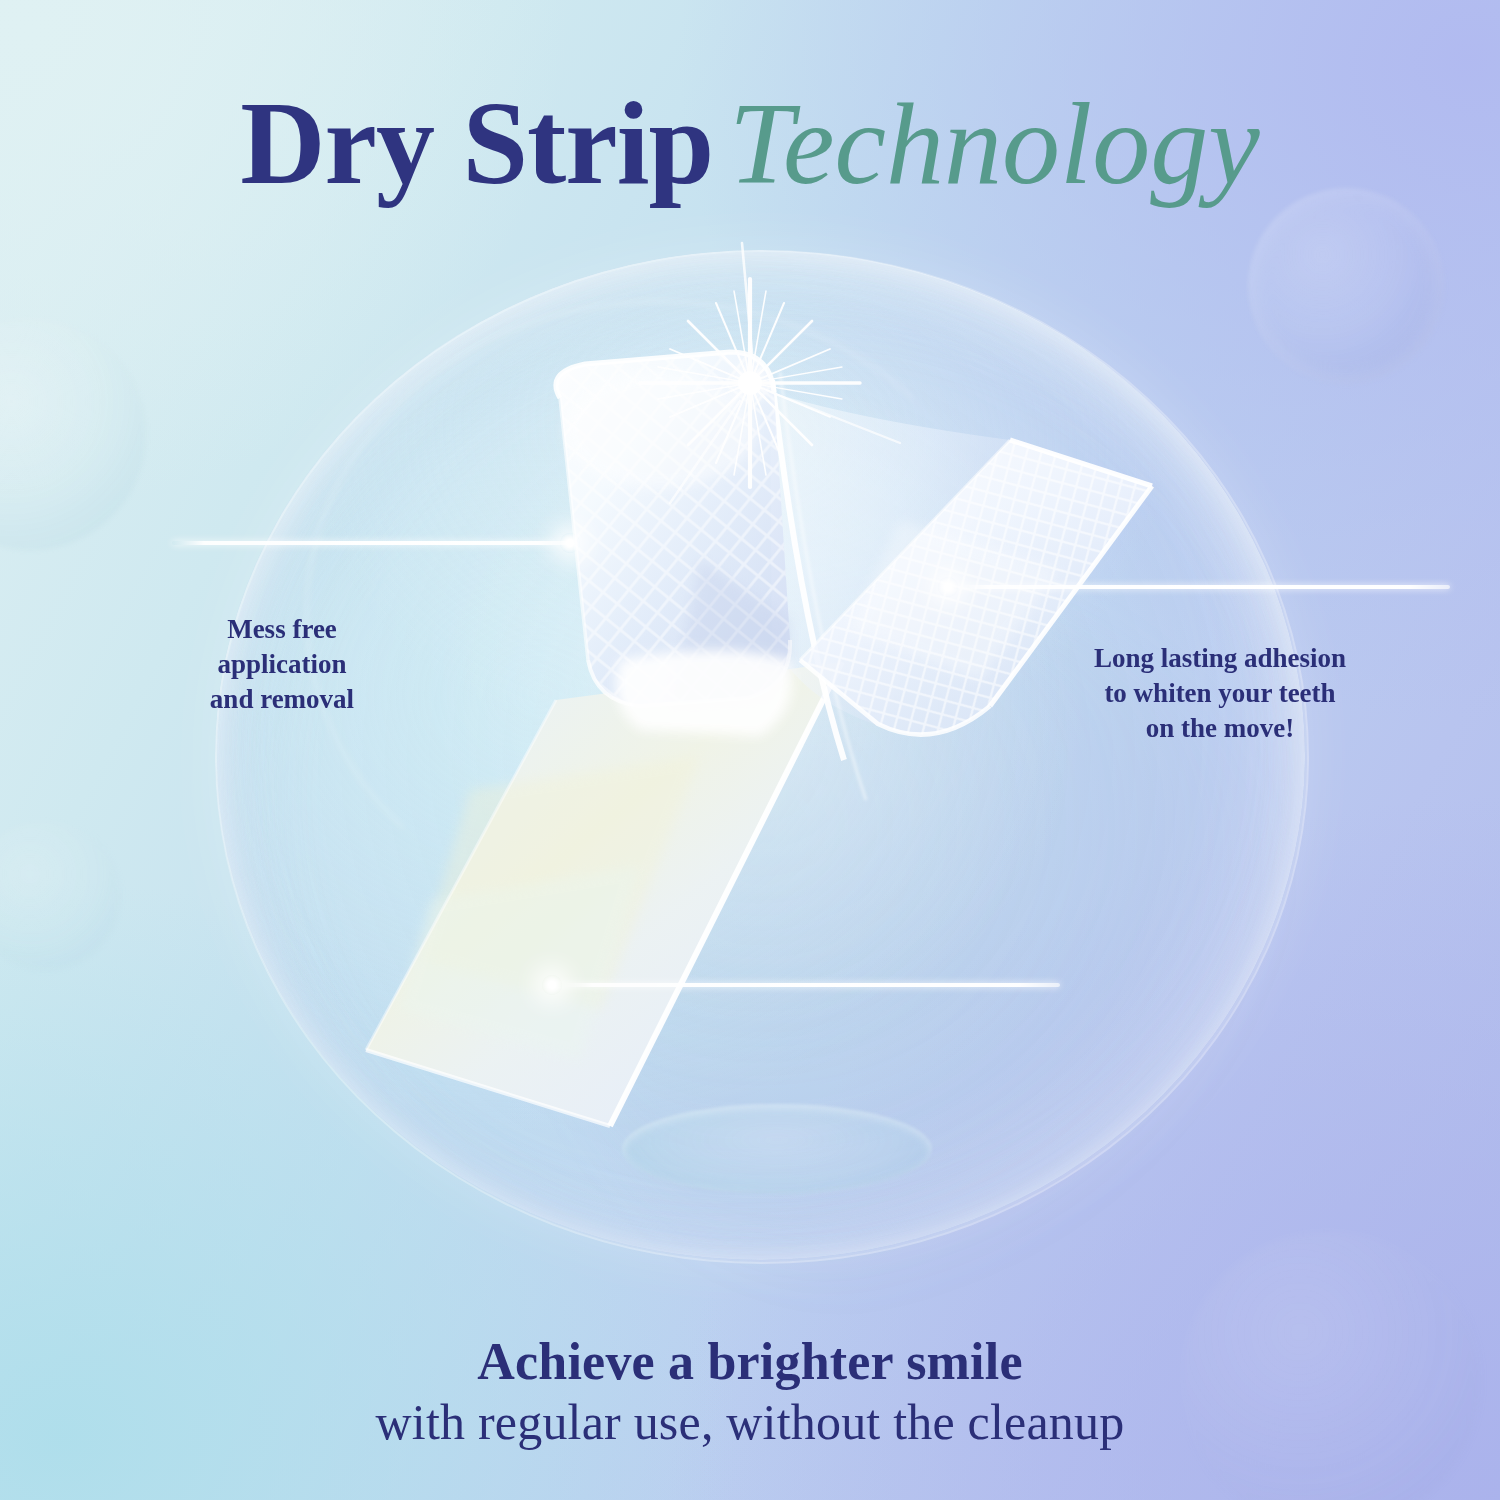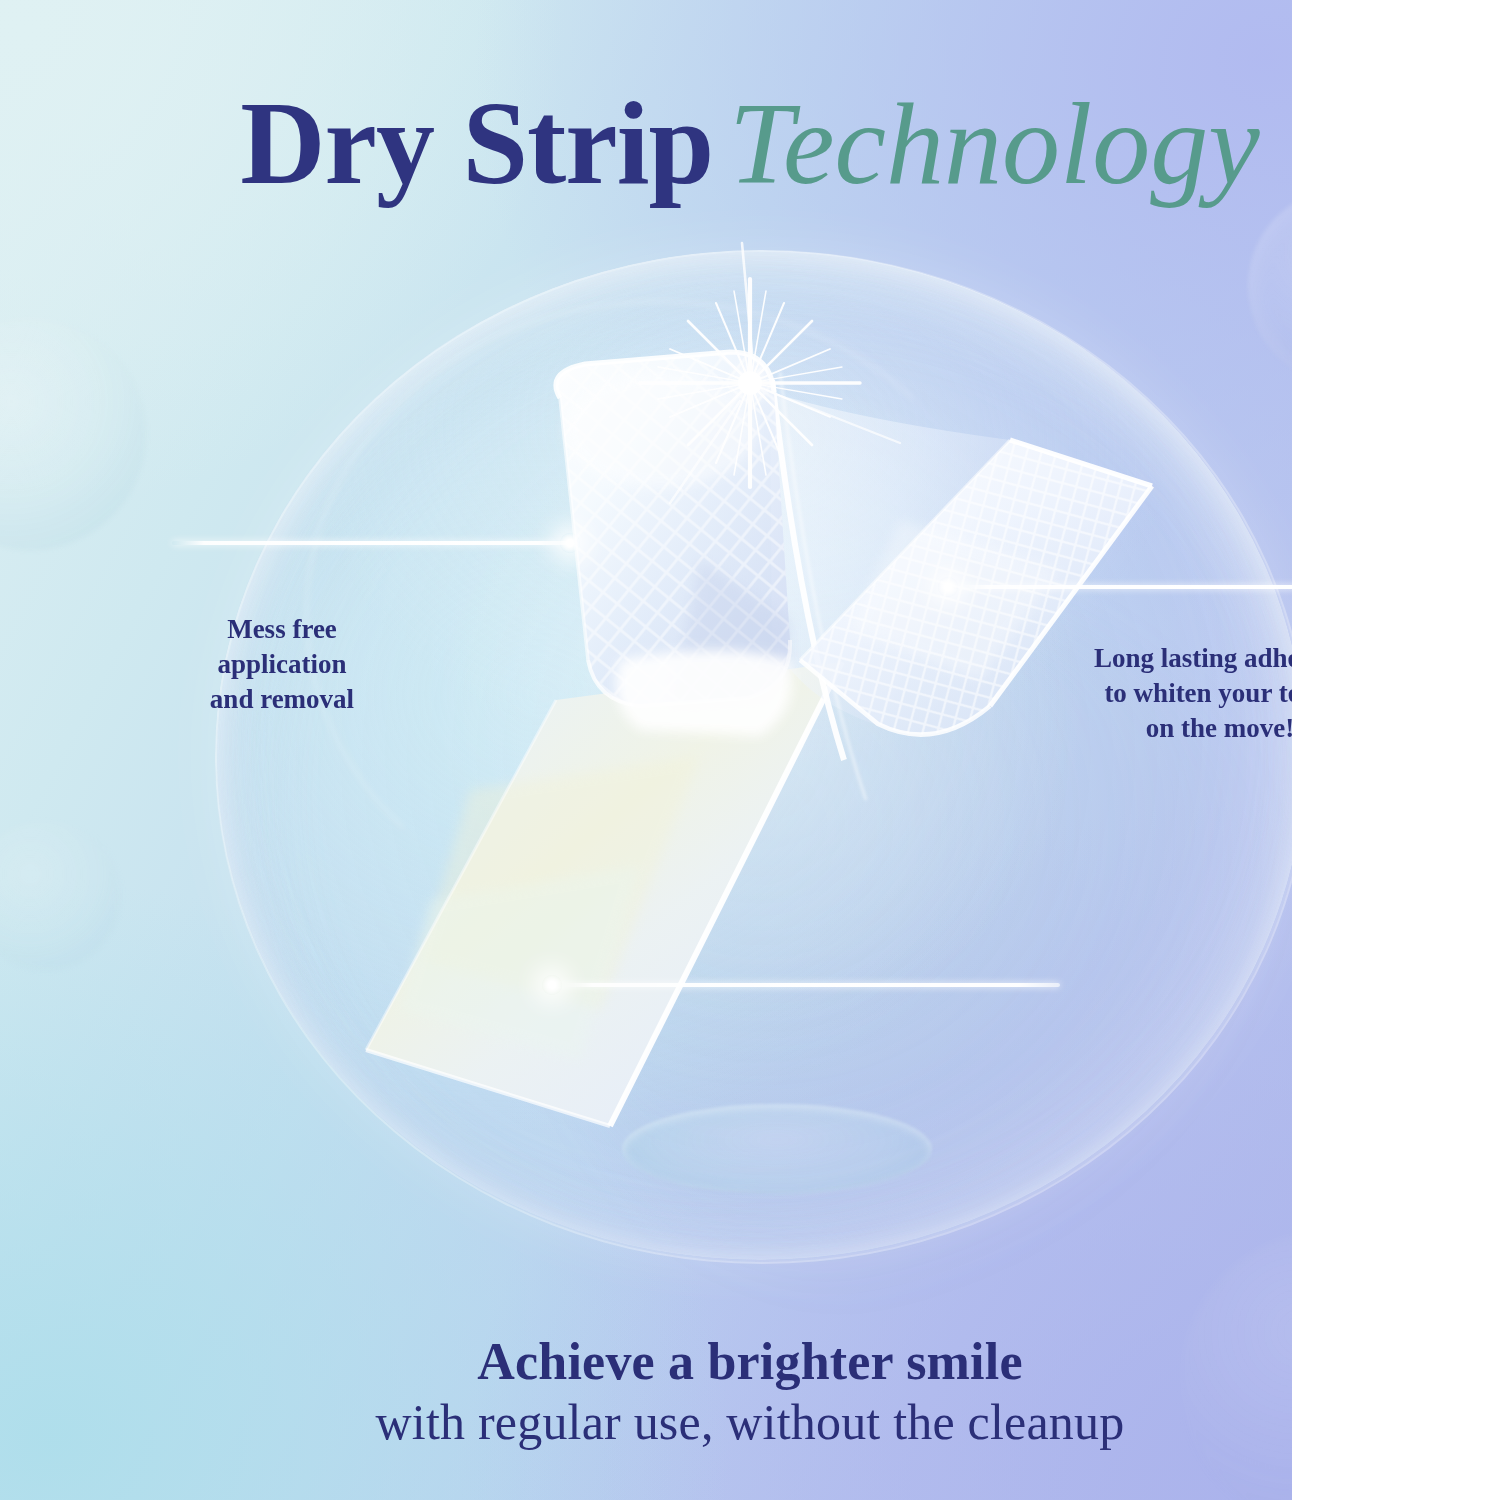--- a/index.html
+++ b/index.html
@@ -7,21 +7,21 @@
     margin: 0;
     padding: 0;
     background: #ffffff;
   }
   body {
     font-family: "Liberation Serif", "DejaVu Serif", serif;
   }
 
   #stage {
     position: relative;
-    width: 1292px;
+    width: 1500px;
     height: 1500px;
     overflow: hidden;
     
     background:
       radial-gradient(ellipse 1100px 900px at 4% 96%, rgba(174,222,235,0.95) 0%, rgba(174,222,235,0.0) 62%),
       radial-gradient(ellipse 1200px 1000px at 98% 4%, rgba(177,186,240,0.98) 0%, rgba(177,186,240,0.0) 66%),
       radial-gradient(ellipse 1300px 1100px at 100% 100%, rgba(170,178,236,0.92) 0%, rgba(170,178,236,0.0) 64%),
       radial-gradient(ellipse 900px 800px at 2% 2%, rgba(223,241,243,1) 0%, rgba(223,241,243,0.0) 60%),
       linear-gradient(118deg, #dff0f3 0%, #cfe9f0 22%, #c3dff0 42%, #bcd2f0 60%, #b8c4ef 80%, #b2bcec 100%);
   }

